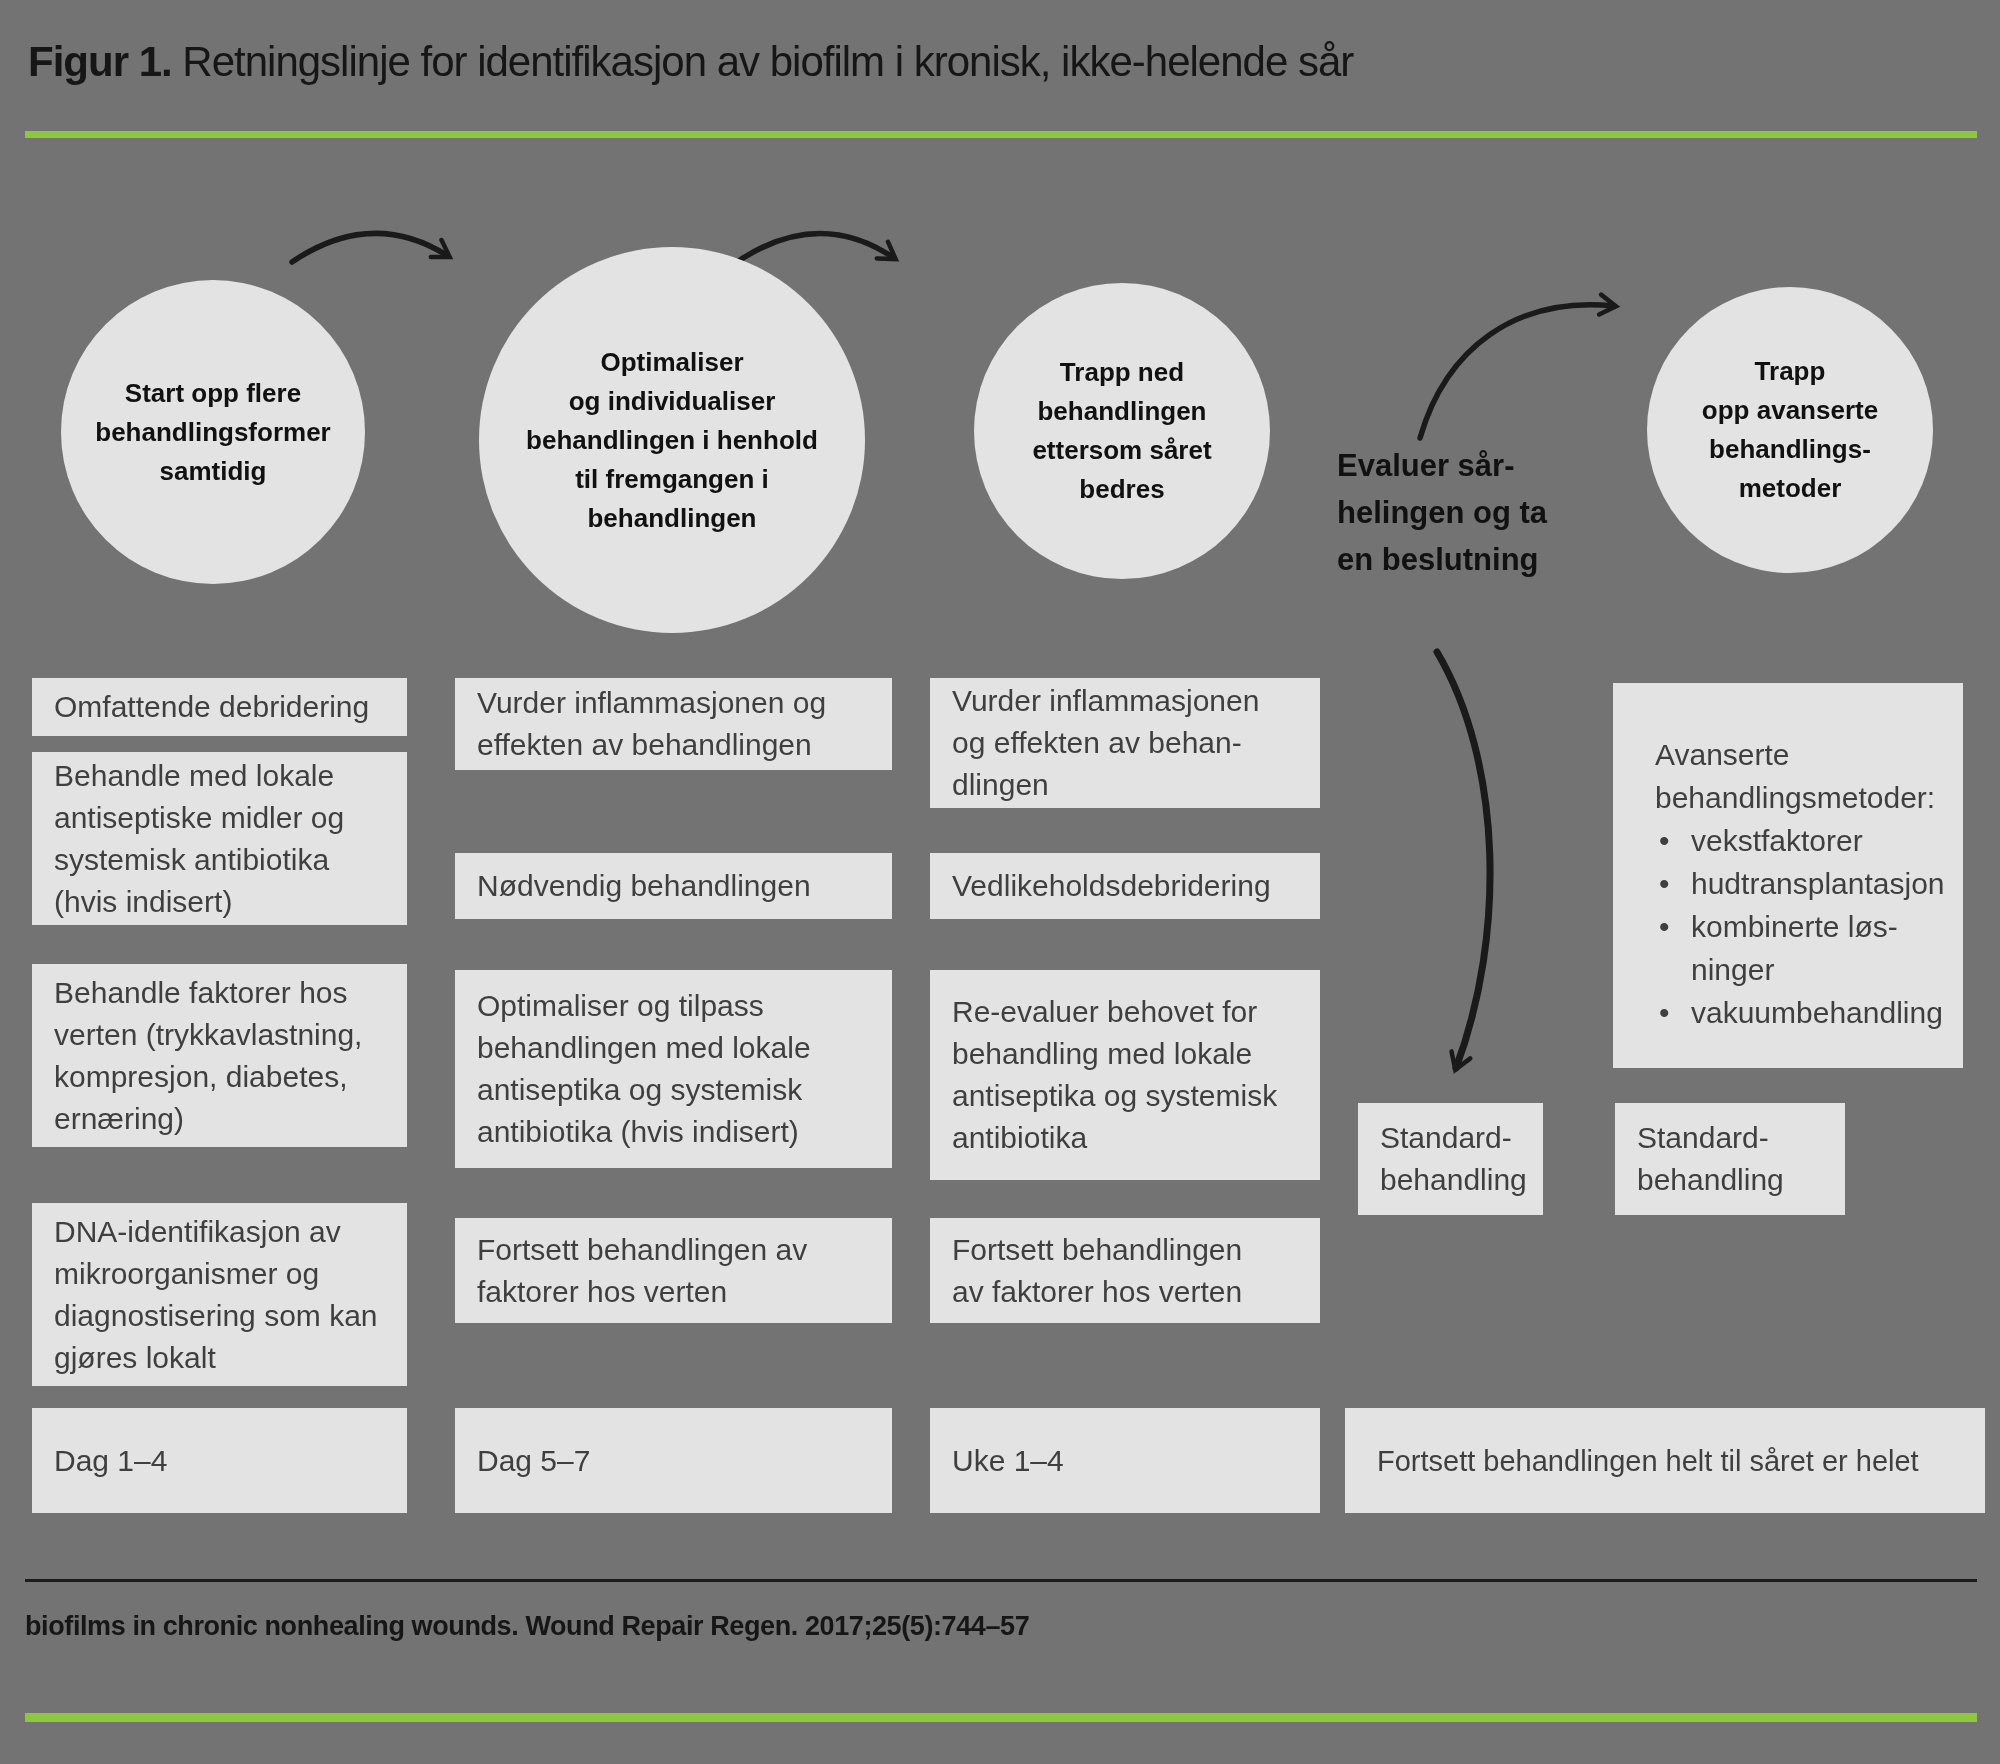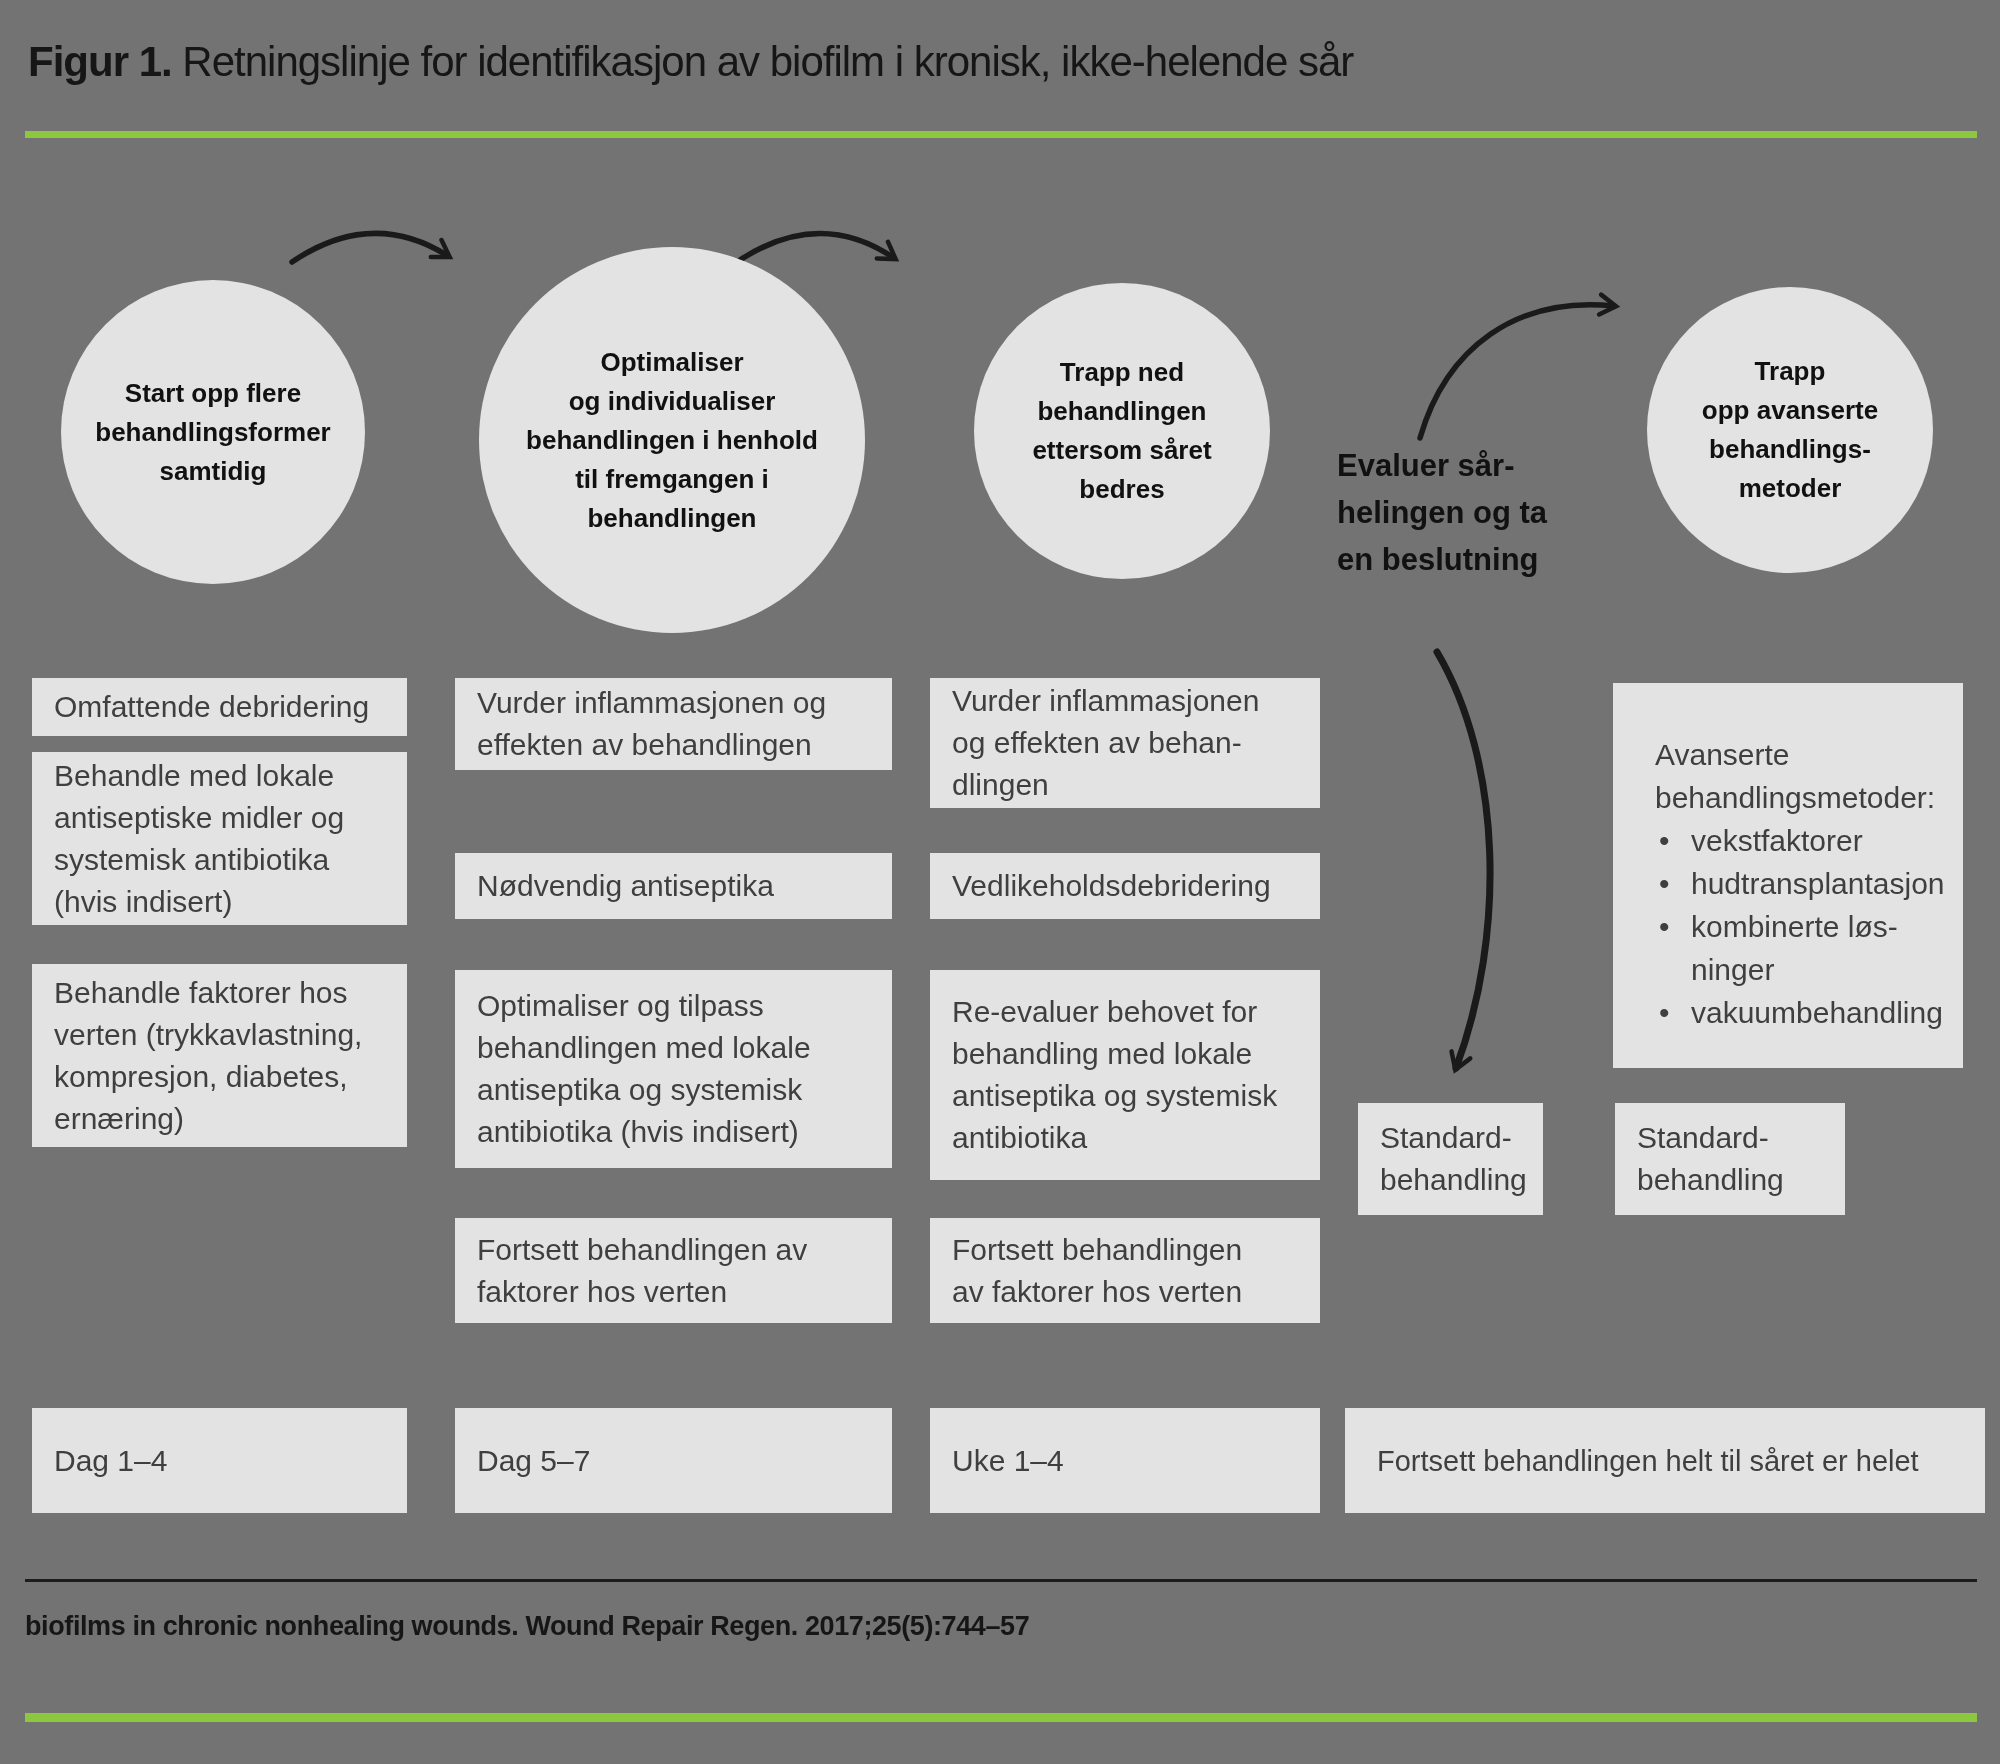--- a/index.html
+++ b/index.html
@@ -174,30 +174,36 @@
 antiseptiske midler og
 systemisk antibiotika
 (hvis indisert)</span>
     </div>
   <div class="gbox c1b3">
       <span class="btext">Behandle faktorer hos
 verten (trykkavlastning,
 kompresjon, diabetes,
 ernæring)</span>
     </div>
+  <div class="gbox c1b4">
+      <span class="btext">DNA-identifikasjon av
+mikroorganismer og
+diagnostisering som kan
+gjøres lokalt</span>
+    </div>
   <div class="gbox c1b5">
       <span class="btext">Dag 1–4</span>
     </div>
 
   <div class="gbox c2b1">
       <span class="btext">Vurder inflammasjonen og
 effekten av behandlingen</span>
     </div>
   <div class="gbox c2b2">
-      <span class="btext">Nødvendig antiseptika</span>
+      <span class="btext">Nødvendig behandlingen</span>
     </div>
   <div class="gbox c2b3">
       <span class="btext">Optimaliser og tilpass
 behandlingen med lokale
 antiseptika og systemisk
 antibiotika (hvis indisert)</span>
     </div>
   <div class="gbox c2b4">
       <span class="btext">Fortsett behandlingen av
 faktorer hos verten</span>

